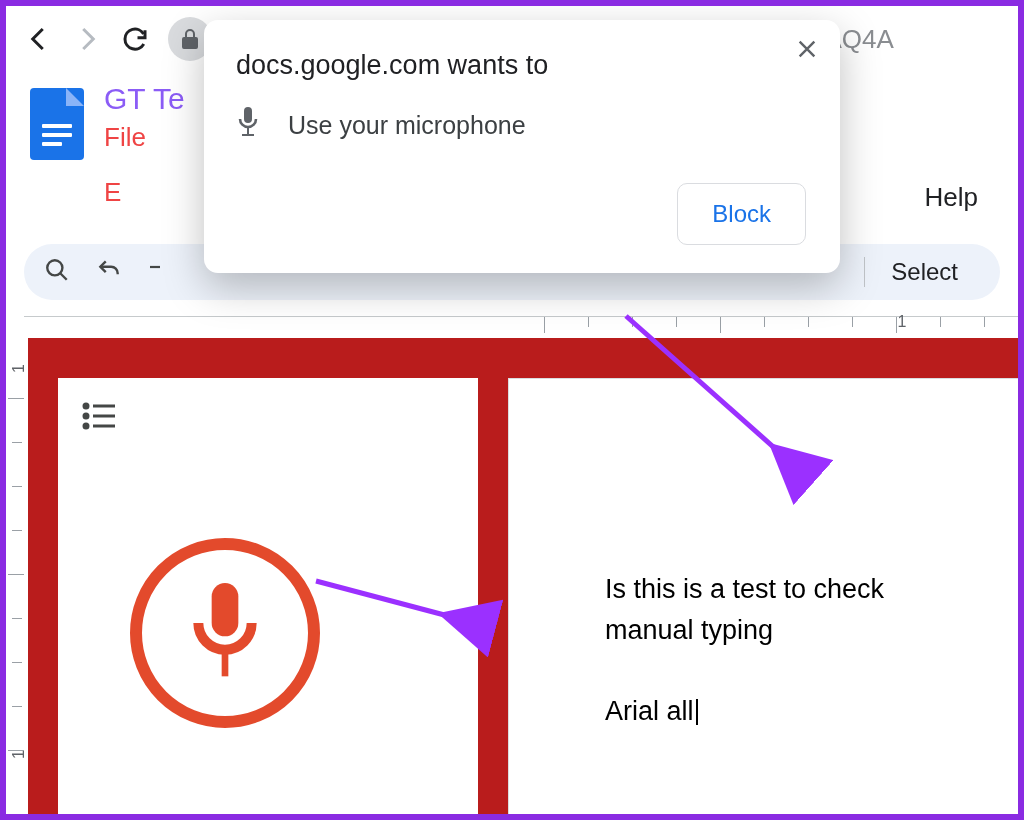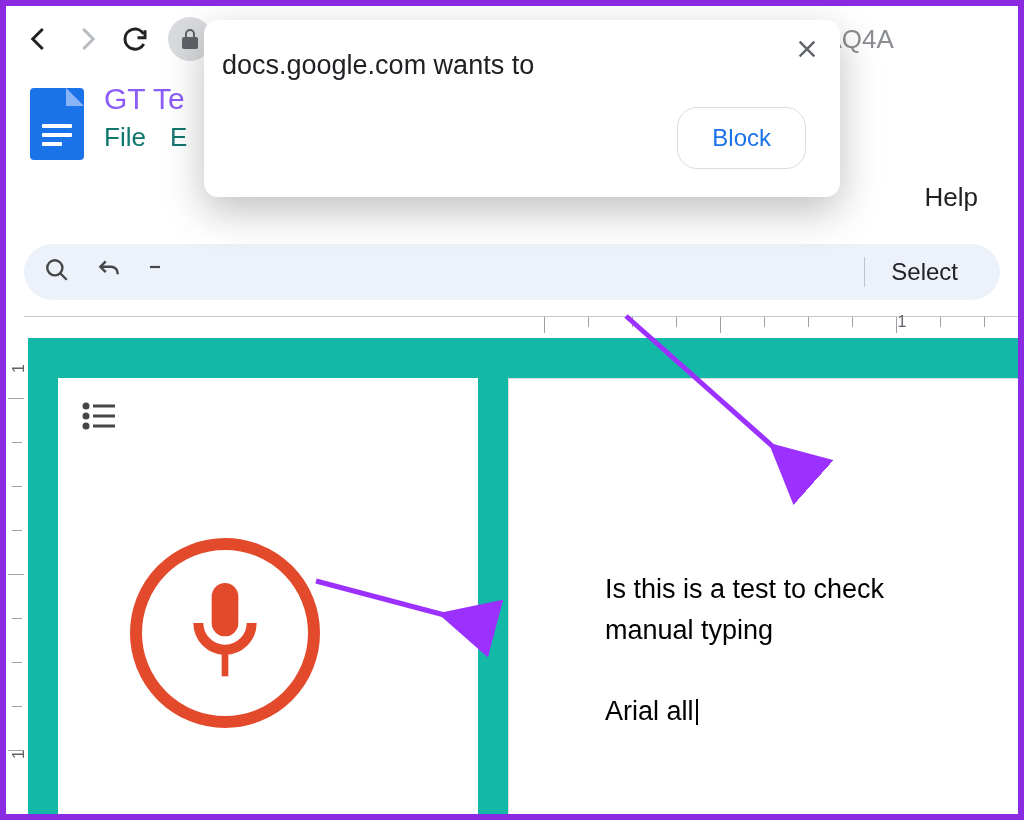--- a/index.html
+++ b/index.html
@@ -17,56 +17,56 @@
 
 .docs-area { position:absolute; top:66px; left:0; right:0; bottom:0; background:#fff; }
 .docs-header { padding:10px 24px 0 24px; display:flex; gap:20px; align-items:flex-start; }
 .docs-logo { width:54px; height:72px; background:#1a73e8; border-radius:4px; position:relative; margin-top:6px; }
 .docs-logo::before { content:""; position:absolute; top:0; right:0; width:18px; height:18px; background:#8ab4f8; clip-path:polygon(0 0,100% 100%,0 100%); }
 .docs-logo .lines { position:absolute; left:12px; right:12px; top:36px; display:flex; flex-direction:column; gap:5px; }
 .docs-logo .lines span { height:4px; background:#fff; border-radius:1px; }
 .docs-logo .lines span:nth-child(3){ width:65%; }
 .title-col { display:flex; flex-direction:column; gap:6px; }
 .doc-title { font-size:30px; color:#8b5cf6; }
-.menu-row { display:flex; gap:24px; font-size:26px; color:#0f766e; }
+.menu-row { display:flex; gap:24px; font-size:26px; color:#ef4444;flex-direction:column; }
 .menu-help { position:absolute; top:110px; right:40px; font-size:26px; color:#202124; }
 
 
 .toolbar { position:absolute; top:172px; left:18px; right:18px; height:56px; background:#edf2fa; border-radius:28px; display:flex; align-items:center; padding:0 20px; gap:26px; }
 .toolbar .sep { width:1px; height:30px; background:#c0c4c8; margin-left:auto; }
 .font { font-size:24px; color:#202124; margin-right:22px; }
 
 
 .h-ruler { position:absolute; top:244px; left:18px; right:0; height:22px; background:#fff; border-top:1px solid #c6cacc; }
 .h-ruler .tick { position:absolute; top:0; width:1px; height:10px; background:#9aa0a6; }
 .h-ruler .tick.big { height:16px; }
 .h-ruler .num { position:absolute; top:-4px; font-size:16px; color:#5f6368; transform:translateX(-50%); }
 .v-ruler { position:absolute; top:266px; left:0; width:22px; bottom:0; background:#fff; }
 .v-ruler .tick { position:absolute; left:6px; height:1px; width:10px; background:#9aa0a6; }
 .v-ruler .tick.big { width:16px; left:2px; }
 .v-ruler .num { position:absolute; left:4px; font-size:16px; color:#5f6368; transform:translateY(-50%) rotate(-90deg); transform-origin:left top; }
 
 
-.workspace { position:absolute; top:266px; left:22px; right:0; bottom:0; background:#14b8a6; }
+.workspace { position:absolute; top:266px; left:22px; right:0; bottom:0; background:#b91c1c; }
 .sidebar { position:absolute; top:40px; left:30px; width:420px; height:460px; background:#fff; }
 .outline-icon { position:absolute; top:24px; left:24px; }
 .mic-circle { position:absolute; top:160px; left:72px; width:190px; height:190px; border:12px solid #e34a2c; border-radius:50%; display:flex; align-items:center; justify-content:center; }
 .mic-circle svg { width:100px; height:100px; }
 
 .page { position:absolute; top:40px; left:480px; width:560px; height:460px; background:#fff; border:1px solid #dadce0; }
 .doc-text { padding:190px 0 0 96px; font-size:27px; line-height:1.5; color:#000; }
 .caret { display:inline-block; width:2px; height:26px; background:#000; vertical-align:middle; margin-left:2px; }
 
 
-.popup { position:absolute; top:14px; left:198px; width:636px; background:#fff; border-radius:14px; box-shadow:0 14px 40px rgba(0,0,0,.25); padding:30px 34px 28px 18px; z-index:50; }
+.popup { position:absolute; top:14px; left:198px; width:636px; background:#fff; border-radius:14px; box-shadow:0 14px 40px rgba(0,0,0,.25); padding:30px 34px 28px 32px; z-index:50; }
 .popup-title { font-size:27px; color:#202124; margin-bottom:26px; }
 .perm-row { display:flex; align-items:center; gap:28px; font-size:25px; color:#3c4043; margin-bottom:40px; }
 .popup-close { position:absolute; top:18px; right:22px; cursor:pointer; }
 .btn-row { display:flex; justify-content:flex-end; gap:22px; }
-.btn { border:1px solid #dadce0; background:#fff; color:#1a73e8; font-size:24px; font-weight:500; padding:16px 34px; border-radius:20px; cursor:pointer; }
+.btn { border:1px solid #dadce0; background:#fff; color:#1a73e8; font-size:24px; font-weight:500; padding:16px 34px; border-radius:10px; cursor:pointer; }
 
 
 .arrow { position:absolute; z-index:60; }
 .arrow svg { overflow:visible; }
 </style>
 </head>
 <body>
 
 <div class="browser-bar">
   <div class="nav-btn">
@@ -197,20 +197,31 @@
   </div>
 </div>
 
 <div class="popup">
   <div class="popup-close">
     <svg width="22" height="22" viewBox="0 0 24 24" stroke="#5f6368" stroke-width="2.6">
         <path d="M4 4l16 16M20 4L4 20"></path>
       </svg>
   </div>
   <div class="popup-title">docs.google.com wants to</div>
+  <div class="perm-row">
+    <span>
+      <svg width="24" height="30" viewBox="0 0 24 30">
+          <rect x="8" y="0" width="8" height="16" rx="4" fill="#5f6368"></rect>
+          <path d="M4 12a8 8 0 0 0 16 0" stroke="#5f6368" stroke-width="2.6" fill="none"></path>
+          <rect x="11" y="20" width="2" height="7" fill="#5f6368"></rect>
+          <rect x="6" y="27" width="12" height="2" fill="#5f6368"></rect>
+        </svg>
+    </span>
+    <span>Use your microphone</span>
+  </div>
   <div class="btn-row">
     <button class="btn">Block</button>
   </div>
 </div>
 
 <div class="arrow" style="top:300px; left:600px;">
   <svg width="220" height="180">
       <defs>
         <marker id="ah1" markerWidth="12" markerHeight="12" refX="2" refY="6" orient="auto">
           <path d="M0 0L12 6L0 12z" fill="#9b30ff"></path>

